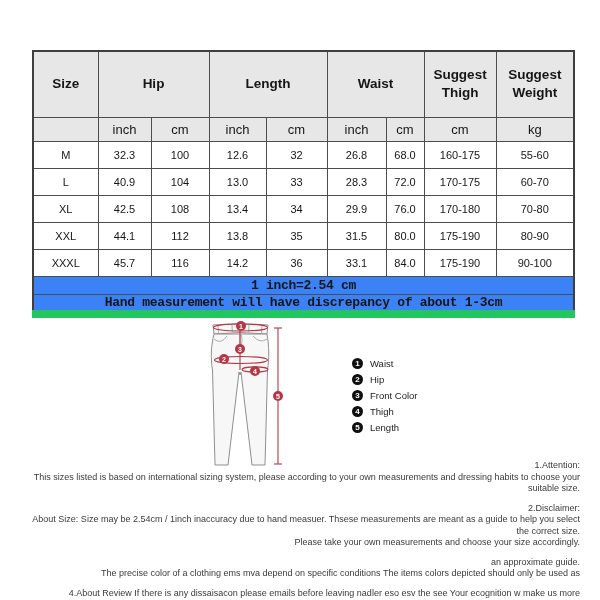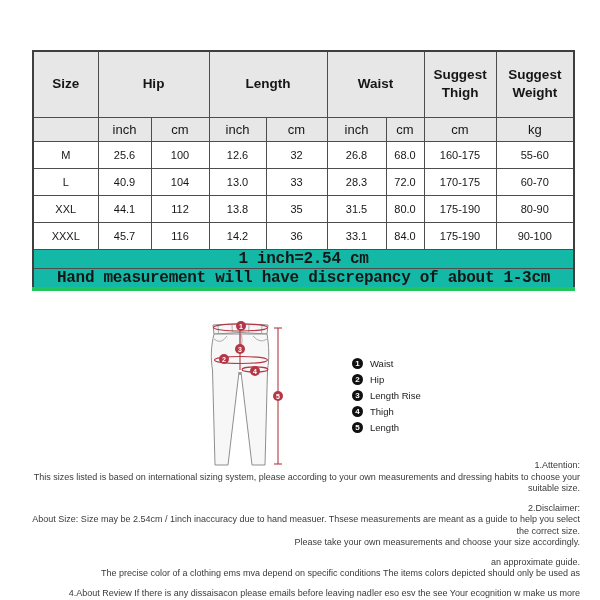--- a/index.html
+++ b/index.html
@@ -19,24 +19,24 @@
   }
   tr.hdr   { height:66px; }
   tr.units { height:24px; }
   tr.data  { height:27px; }
   tr.note1 { height:18px; }
   tr.note2 { height:19px; }
   tr.hdr th{ background:#e7e7e7; font-size:13.5px; font-weight:bold; white-space:normal; line-height:1.35; }
   tr.units td{ background:#e7e7e7; font-size:13px; font-weight:normal; }
   tr.data td{ font-size:11px; background:#fff; }
   tr.note1 td, tr.note2 td{
-    font-family:"Liberation Mono", monospace; font-weight:bold; font-size:16px;
-    background:#14b8a6; letter-spacing:-0.3px;
-  }
-  table.size-table tr:last-child td{ border-bottom:4px solid #22c55e;margin-top:40px; }
+    font-family:"Liberation Mono", monospace; font-weight:bold; font-size:13px;
+    background:#3b82f6; letter-spacing:-0.3px;
+  }
+  table.size-table tr:last-child td{ border-bottom:8px solid #22c55e;margin-top:40px; }
 
   
   .pants-svg{ position:absolute; left:205px; top:318px; width:85px; height:152px; }
 
   .legend{ position:absolute; left:352px; top:358px; display:flex; flex-direction:column; gap:5px; }
   .legend-item{ display:flex; align-items:center; gap:7px; height:11px; }
   .legend-dot{
     width:11px; height:11px; border-radius:50%; background:#101010; color:#fff;
     font-size:8px; font-weight:bold; line-height:11px; text-align:center; flex:0 0 11px;
   }
@@ -80,41 +80,52 @@
       <td>inch</td>
       <td>cm</td>
       <td>inch</td>
       <td>cm</td>
       <td>cm</td>
       <td>kg</td>
     </tr>
 
     <tr class="data">
       <td>M</td>
-      <td>25.6</td>
+      <td>32.3</td>
       <td>100</td>
       <td>12.6</td>
       <td>32</td>
       <td>26.8</td>
       <td>68.0</td>
       <td>160-175</td>
       <td>55-60</td>
     </tr>
     <tr class="data">
       <td>L</td>
       <td>40.9</td>
       <td>104</td>
       <td>13.0</td>
       <td>33</td>
       <td>28.3</td>
       <td>72.0</td>
       <td>170-175</td>
       <td>60-70</td>
     </tr>
     <tr class="data">
+      <td>XL</td>
+      <td>42.5</td>
+      <td>108</td>
+      <td>13.4</td>
+      <td>34</td>
+      <td>29.9</td>
+      <td>76.0</td>
+      <td>170-180</td>
+      <td>70-80</td>
+    </tr>
+    <tr class="data">
       <td>XXL</td>
       <td>44.1</td>
       <td>112</td>
       <td>13.8</td>
       <td>35</td>
       <td>31.5</td>
       <td>80.0</td>
       <td>175-190</td>
       <td>80-90</td>
     </tr>
@@ -181,21 +192,21 @@
     <div class="legend-item">
       <span class="legend-dot">1</span>
       <span class="legend-label">Waist</span>
     </div>
     <div class="legend-item">
       <span class="legend-dot">2</span>
       <span class="legend-label">Hip</span>
     </div>
     <div class="legend-item">
       <span class="legend-dot">3</span>
-      <span class="legend-label">Length Rise</span>
+      <span class="legend-label">Front Color</span>
     </div>
     <div class="legend-item">
       <span class="legend-dot">4</span>
       <span class="legend-label">Thigh</span>
     </div>
     <div class="legend-item">
       <span class="legend-dot">5</span>
       <span class="legend-label">Length</span>
     </div>
   </div>

